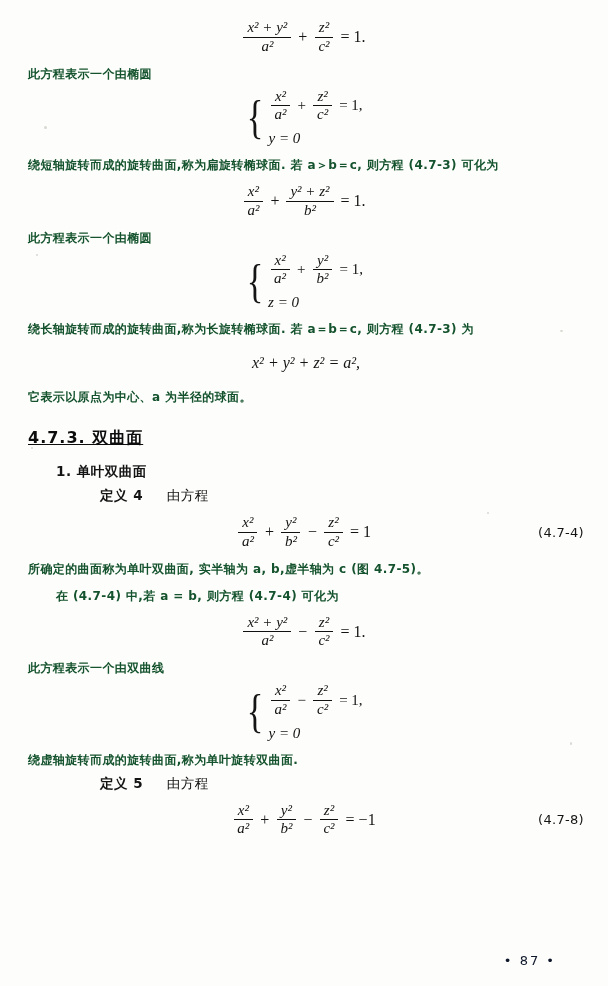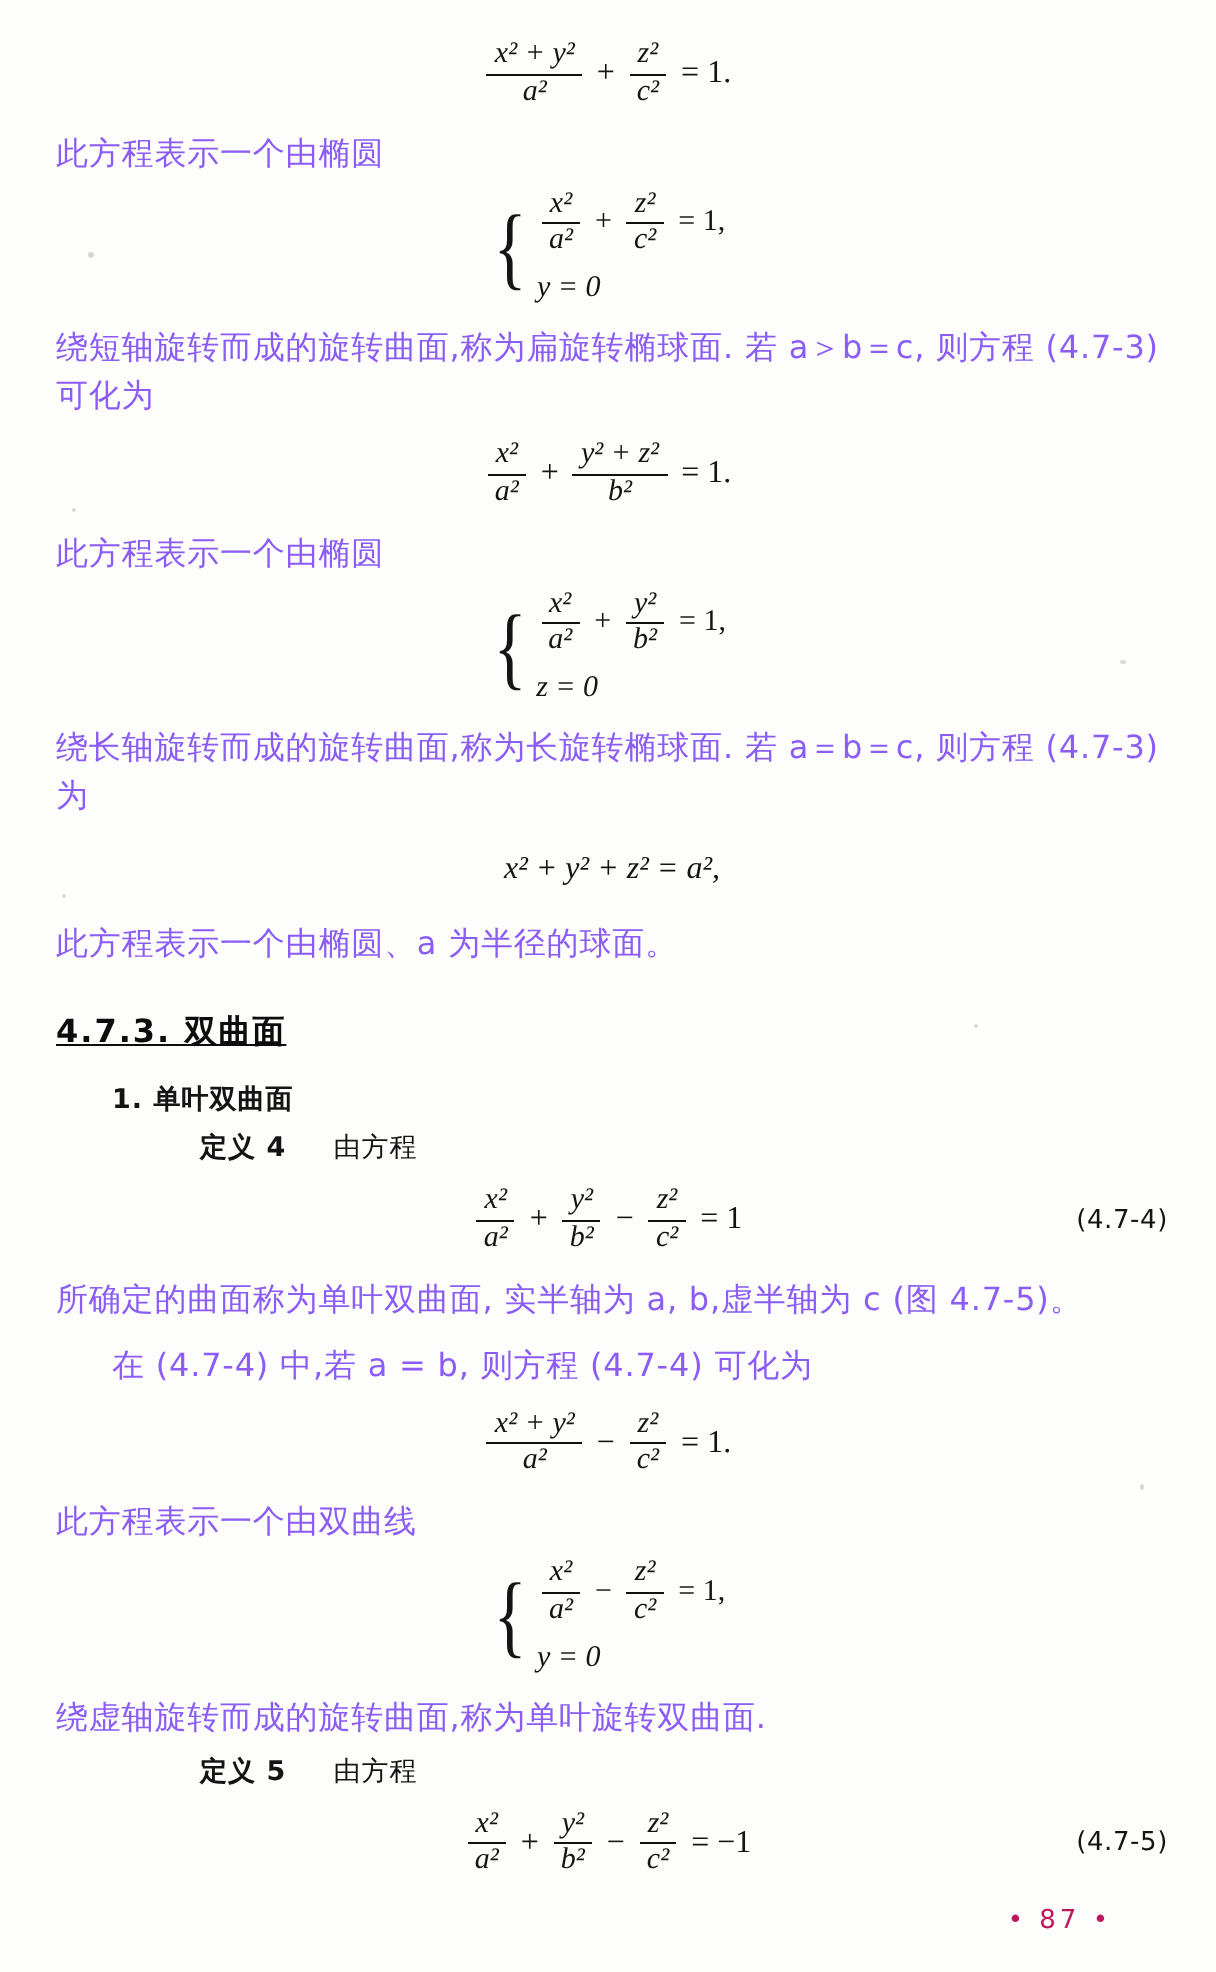--- a/index.html
+++ b/index.html
@@ -27,26 +27,26 @@
   .content {
     position: absolute;
     left: 28px;
     top: 10px;
     width: 556px;
   }
 
   
   .para {
     font-family: "DejaVu Sans", sans-serif;
-    font-size: 16px;
+    font-size: 12px;
     line-height: 1.5;
     letter-spacing: 0.4px;
-    color: #8b5cf6;
+    color: #14532d;
     margin: 9px 0 6px 0;
-    font-weight: 400;
+    font-weight: 700;
   }
   .para.indent { text-indent: 28px; }
 
   .heading {
     font-family: "DejaVu Sans", sans-serif;
     font-size: 16px;
     font-weight: 700;
     letter-spacing: 1px;
     margin: 22px 0 12px 0;
     color: #0d0d0d;
@@ -147,21 +147,21 @@
   .sys-lines .math { font-size: 15px; }
 
   
   .folio {
     position: absolute;
     right: 52px;
     bottom: 18px;
     font-family: "DejaVu Sans", sans-serif;
     font-size: 13px;
     letter-spacing: 2px;
-    color: #be185d;
+    color: #0f172a;
   }
 
   
   .speck {
     position: absolute;
     background: #b9b9b2;
     border-radius: 50%;
     opacity: 0.55;
   }
 </style>
@@ -256,21 +256,21 @@
         </span>
       </div>
     </div>
 
     <div class="para">绕长轴旋转而成的旋转曲面,称为长旋转椭球面. 若 a＝b＝c, 则方程 (4.7-3) 为</div>
 
     <div class="math-row">
       <span class="math">x² + y² + z² = a²,</span>
     </div>
 
-    <div class="para">此方程表示一个由椭圆、a 为半径的球面。</div>
+    <div class="para">它表示以原点为中心、a 为半径的球面。</div>
 
     <div class="heading">4.7.3. 双曲面</div>
 
     <div class="subheading">1. 单叶双曲面</div>
 
     <div class="defline">
       <span class="bold">定义 4</span>
       <span style="display:inline-block;width:14px;"></span>
       <span>由方程</span>
     </div>
@@ -358,19 +358,19 @@
           <span class="num">y²</span>
           <span class="den">b²</span>
         </span>
         <span class="op">−</span>
         <span class="frac">
           <span class="num">z²</span>
           <span class="den">c²</span>
         </span>
         <span class="plain op">= −1</span>
       </span>
-      <span class="eqno">(4.7-5)</span>
+      <span class="eqno">(4.7-8)</span>
     </div>
 
   </div>
 
   <div class="folio">• 87 •</div>
 </div>
 
 </body></html>

